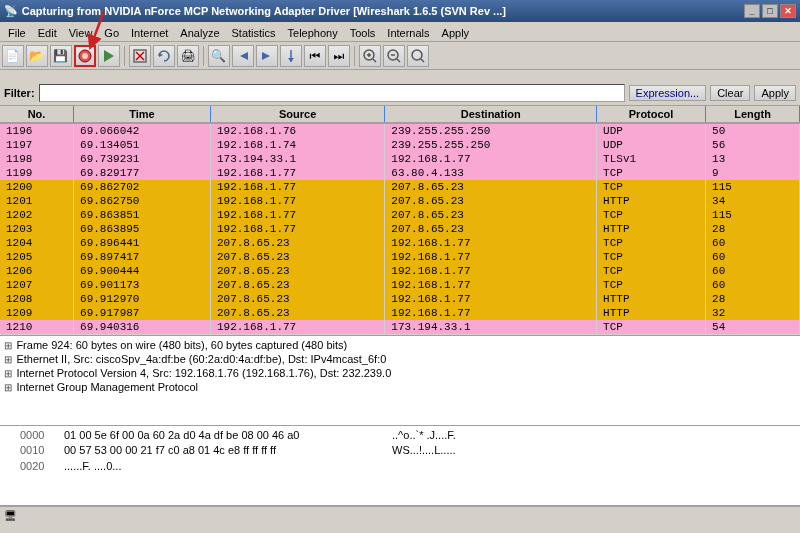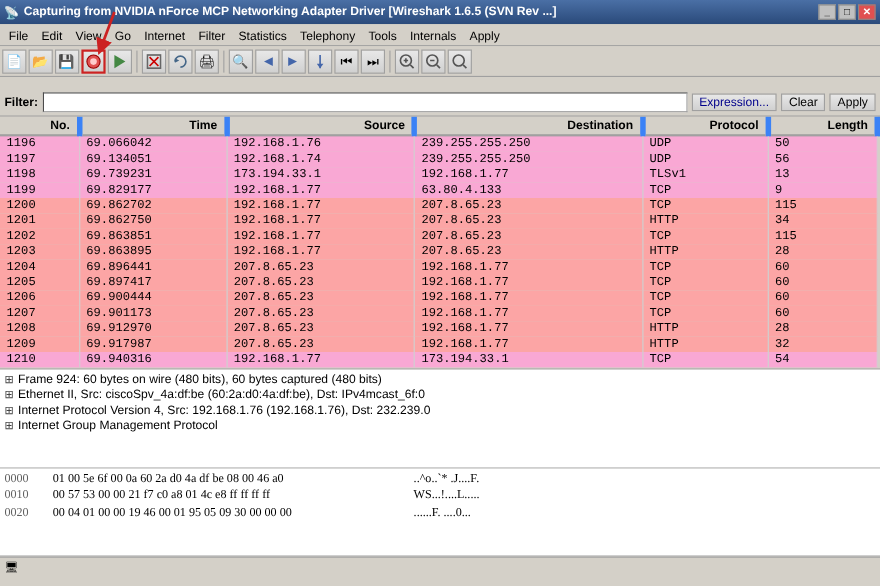--- a/index.html
+++ b/index.html
@@ -131,38 +131,38 @@
       width: 100%;
       border-collapse: collapse;
       font-size: 11px;
       font-family: 'Courier New', monospace;
     }
     .packet-table thead tr {
       background: #d4d0c8;
       border-bottom: 2px solid #a0a0a0;
     }
     .packet-table thead th {
-      text-align: right;
+      text-align: center;
       padding: 2px 6px;
       font-weight: bold;
       font-family: 'Segoe UI', sans-serif;
-      border-right: 5px solid #3b82f6;
+      border-right: 1px solid #3b82f6;
       cursor: pointer;
       white-space: nowrap;
     }
     .packet-table tbody tr {
       cursor: pointer;
     }
     .packet-table tbody td {
       padding: 1px 6px;
       white-space: nowrap;
       border-right: 1px solid #d0d0d0;
     }
     .row-white { background: #f9a8d4; color: black; }
-    .row-green { background: #fca5a5; color: black; }
+    .row-green { background: #eab308; color: black; }
 
     .detail-panel {
       height: 90px;
       background: white;
       border-bottom: 1px solid #a0a0a0;
       overflow-y: auto;
       font-size: 11px;
       font-family: 'Segoe UI', sans-serif;
       padding: 2px;
     }
@@ -177,22 +177,22 @@
       color: #444;
       font-size: 10px;
       cursor: pointer;
     }
     .hex-panel {
       height: 80px;
       background: white;
       border-bottom: 1px solid #a0a0a0;
       overflow-y: auto;
       font-size: 11px;
-      font-family: Liberation Serif, serif;
-      padding: 2px 4px;
+      font-family: Liberation Sans, sans-serif;
+      padding: 2px 20px;
       display: flex;
       flex-direction: column;
     }
     .hex-row {
       display: flex;
       gap: 8px;
       line-height: 1.4;
     }
     .hex-offset { color: #606060; min-width: 36px; }
     .hex-bytes { min-width: 320px; }
@@ -222,21 +222,21 @@
     <div class="title-btn close" style="background:#e05050;color:white;">✕</div>
   </div>
 </div>
 
 <div class="menu-bar">
   <span class="menu-item">File</span>
   <span class="menu-item">Edit</span>
   <span class="menu-item">View</span>
   <span class="menu-item">Go</span>
   <span class="menu-item">Internet</span>
-  <span class="menu-item">Filter</span>
+  <span class="menu-item">Analyze</span>
   <span class="menu-item">Statistics</span>
   <span class="menu-item">Telephony</span>
   <span class="menu-item">Tools</span>
   <span class="menu-item">Internals</span>
   <span class="menu-item">Apply</span>
 </div>
 
 <div class="toolbar">
   <div class="tb-btn" title="New">📄</div>
   <div class="tb-btn" title="Open">📂</div>
@@ -494,21 +494,20 @@
         <span class="hex-bytes">01 00 5e 6f 00 0a 60 2a   d0 4a df be 08 00 46 a0</span>
         <span class="hex-ascii">..^o..`* .J....F.</span>
       </div>
       <div class="hex-row">
         <span class="hex-offset">0010</span>
         <span class="hex-bytes">00 57 53 00 00 21 f7 c0   a8 01 4c e8 ff ff ff ff</span>
         <span class="hex-ascii">WS...!....L.....</span>
       </div>
       <div class="hex-row">
         <span class="hex-offset">0020</span>
-        <span class="hex-bytes">00 04 01 00 00 19 46 00   01 95 05 09 30 00 00 00</span>
         <span class="hex-ascii">......F. ....0...</span>
       </div>
     </div>
 </div>
 
 <div class="status-bar">
   <span>🖥</span>
   <span style="color:#333;"></span>
 </div>
 

